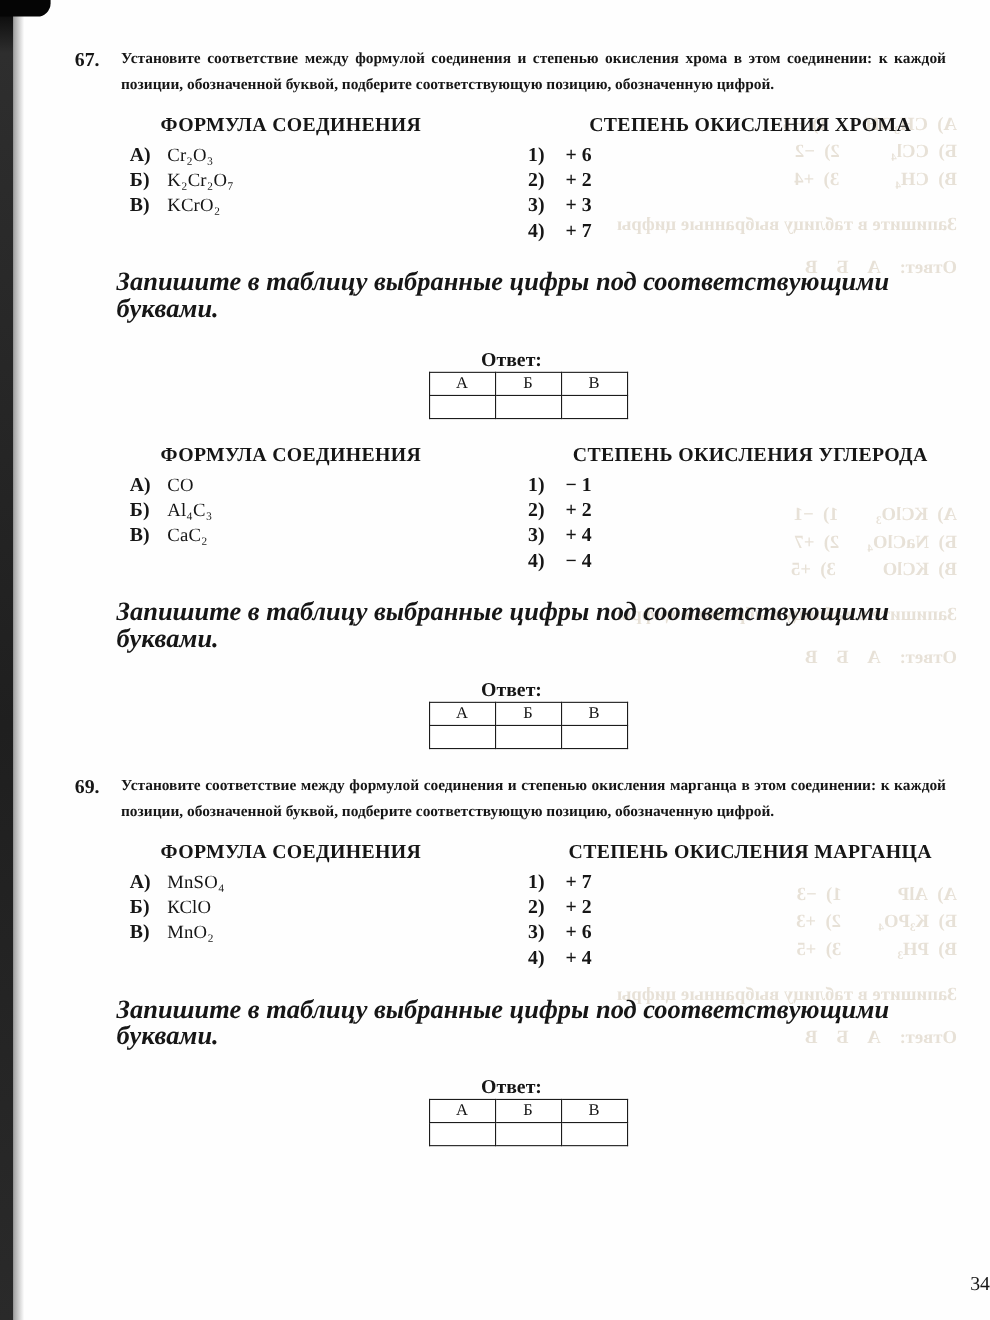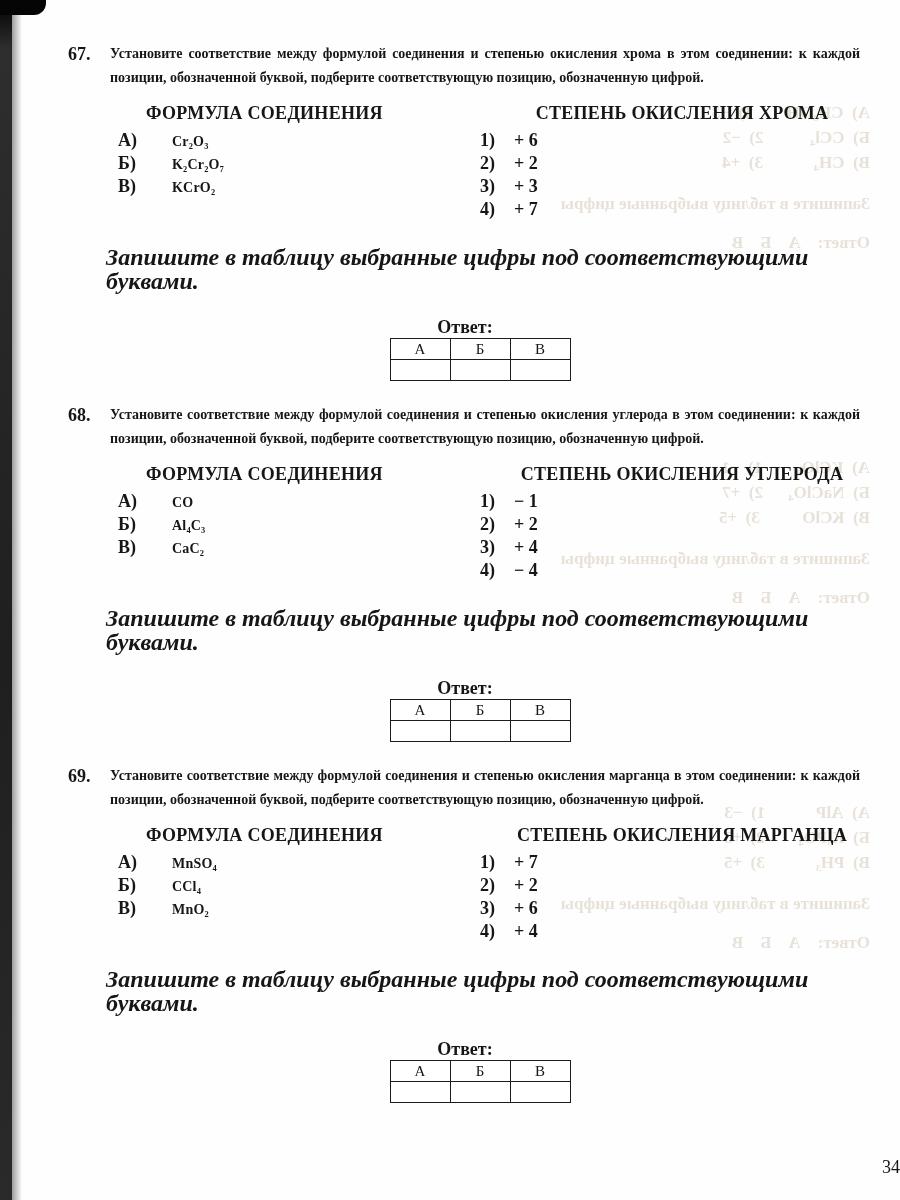--- a/index.html
+++ b/index.html
@@ -53,21 +53,21 @@
 
   .match-area { display: flex; margin-top: 13px; padding-left: 50px; }
   .col-left  { width: 312px; }
   .col-right { flex: 1; margin-left: 50px; }
   .col-header { font-weight: 700; font-size: 18px; letter-spacing: .3px; margin-bottom: 5px; white-space: nowrap; }
   .col-left  .col-header { padding-left: 28px; }
   .col-right .col-header { padding-left: 24px; text-align: center; }
 
   .match-item { display: flex; align-items: baseline; height: 23px; line-height: 23px; }
   .letter, .opt-num { flex: 0 0 34px; font-weight: 700; font-size: 18px; }
-  .formula { font-weight: 700; font-size: 14px; letter-spacing: .2px; margin-left: 20px; }
+  .formula { font-weight: 400; font-size: 17px; letter-spacing: .2px; }
   .opt-val { font-weight: 700; font-size: 18px; }
 
   .instruction { margin: 24px 0 0 38px; font-weight: 700; font-size: 24px; line-height: 24px; font-style: italic; }
 
   .answer-row { display: flex; align-items: center; margin-top: 24px; margin-left: 32px; flex-direction: column; }
   .answer-label { font-weight: 700; font-size: 18px; margin-right: 30px; }
   .answer-table { border-collapse: collapse; background: #fff; }
   .answer-table td {
     width: 60px; height: 21px;
     border: 1px solid #1c1c1c;
@@ -168,24 +168,20 @@
               <td></td>
               <td></td>
               <td></td>
             </tr>
           </tbody>
         </table>
       </div>
     </section>
 
     <section class="task">
-      <div class="prompt">
-        <span class="task-number">68.</span>
-        <p class="prompt-text">Установите соответствие между формулой соединения и степенью окисления углерода в этом соединении: к каждой позиции, обозначенной буквой, подберите соответствующую позицию, обозначенную цифрой.</p>
-      </div>
       <div class="match-area">
         <div class="col-left">
           <div class="col-header">ФОРМУЛА СОЕДИНЕНИЯ</div>
           <div class="match-item">
             <span class="letter">А)</span>
             <span class="formula">CO</span>
           </div>
           <div class="match-item">
             <span class="letter">Б)</span>
             <span class="formula">Al₄C₃</span>
@@ -242,21 +238,21 @@
       </div>
       <div class="match-area">
         <div class="col-left">
           <div class="col-header">ФОРМУЛА СОЕДИНЕНИЯ</div>
           <div class="match-item">
             <span class="letter">А)</span>
             <span class="formula">MnSO₄</span>
           </div>
           <div class="match-item">
             <span class="letter">Б)</span>
-            <span class="formula">ССl₄</span>
+            <span class="formula">КСlО</span>
           </div>
           <div class="match-item">
             <span class="letter">В)</span>
             <span class="formula">MnO₂</span>
           </div>
         </div>
         <div class="col-right">
           <div class="col-header">СТЕПЕНЬ ОКИСЛЕНИЯ МАРГАНЦА</div>
           <div class="match-item">
             <span class="opt-num">1)</span>

